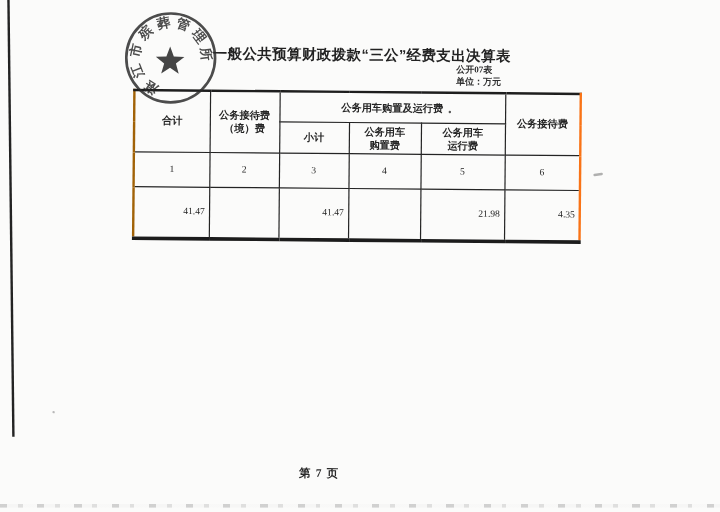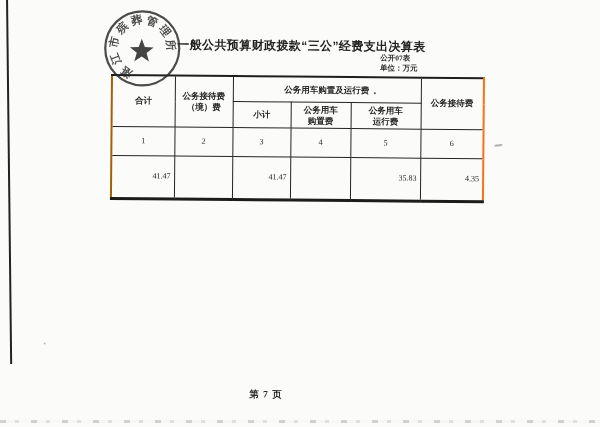--- a/index.html
+++ b/index.html
@@ -120,21 +120,21 @@
       <td>3</td>
       <td>4</td>
       <td>5</td>
       <td class="outerR">6</td>
     </tr>
     <tr class="last" style="height:43px">
       <td class="val outerL">41.47</td>
       <td class="val"></td>
       <td class="val">41.47</td>
       <td class="val"></td>
-      <td class="val">35.83</td>
+      <td class="val">21.98</td>
       <td class="val outerR">4.35</td>
     </tr>
   </tbody>
     </table>
 
   <svg class="seal" viewBox="0 0 88 88">
     <g opacity="0.84">
       <circle cx="42" cy="42" r="37" fill="none" stroke="#2a2a2a" stroke-width="2.2"></circle>
       <polygon fill="#222" points="41.5,32.5 44.6,40.8 53.4,41.1 46.4,46.6 48.8,55.1 41.5,50.2 34.2,55.1 36.6,46.6 29.6,41.1 38.4,40.8"></polygon>
       <text text-anchor="middle" dominant-baseline="central" transform="translate(26.2 66.3) rotate(-147)">湛</text>

